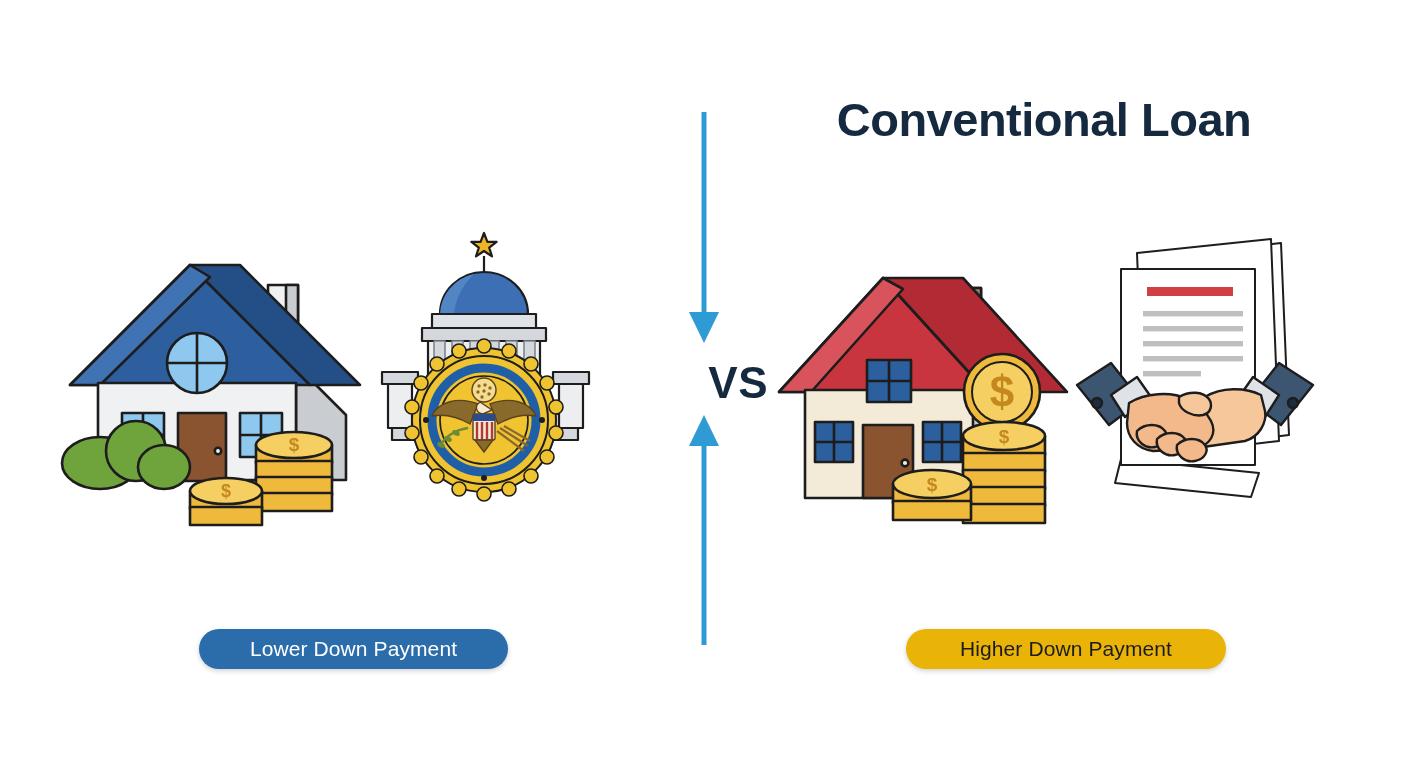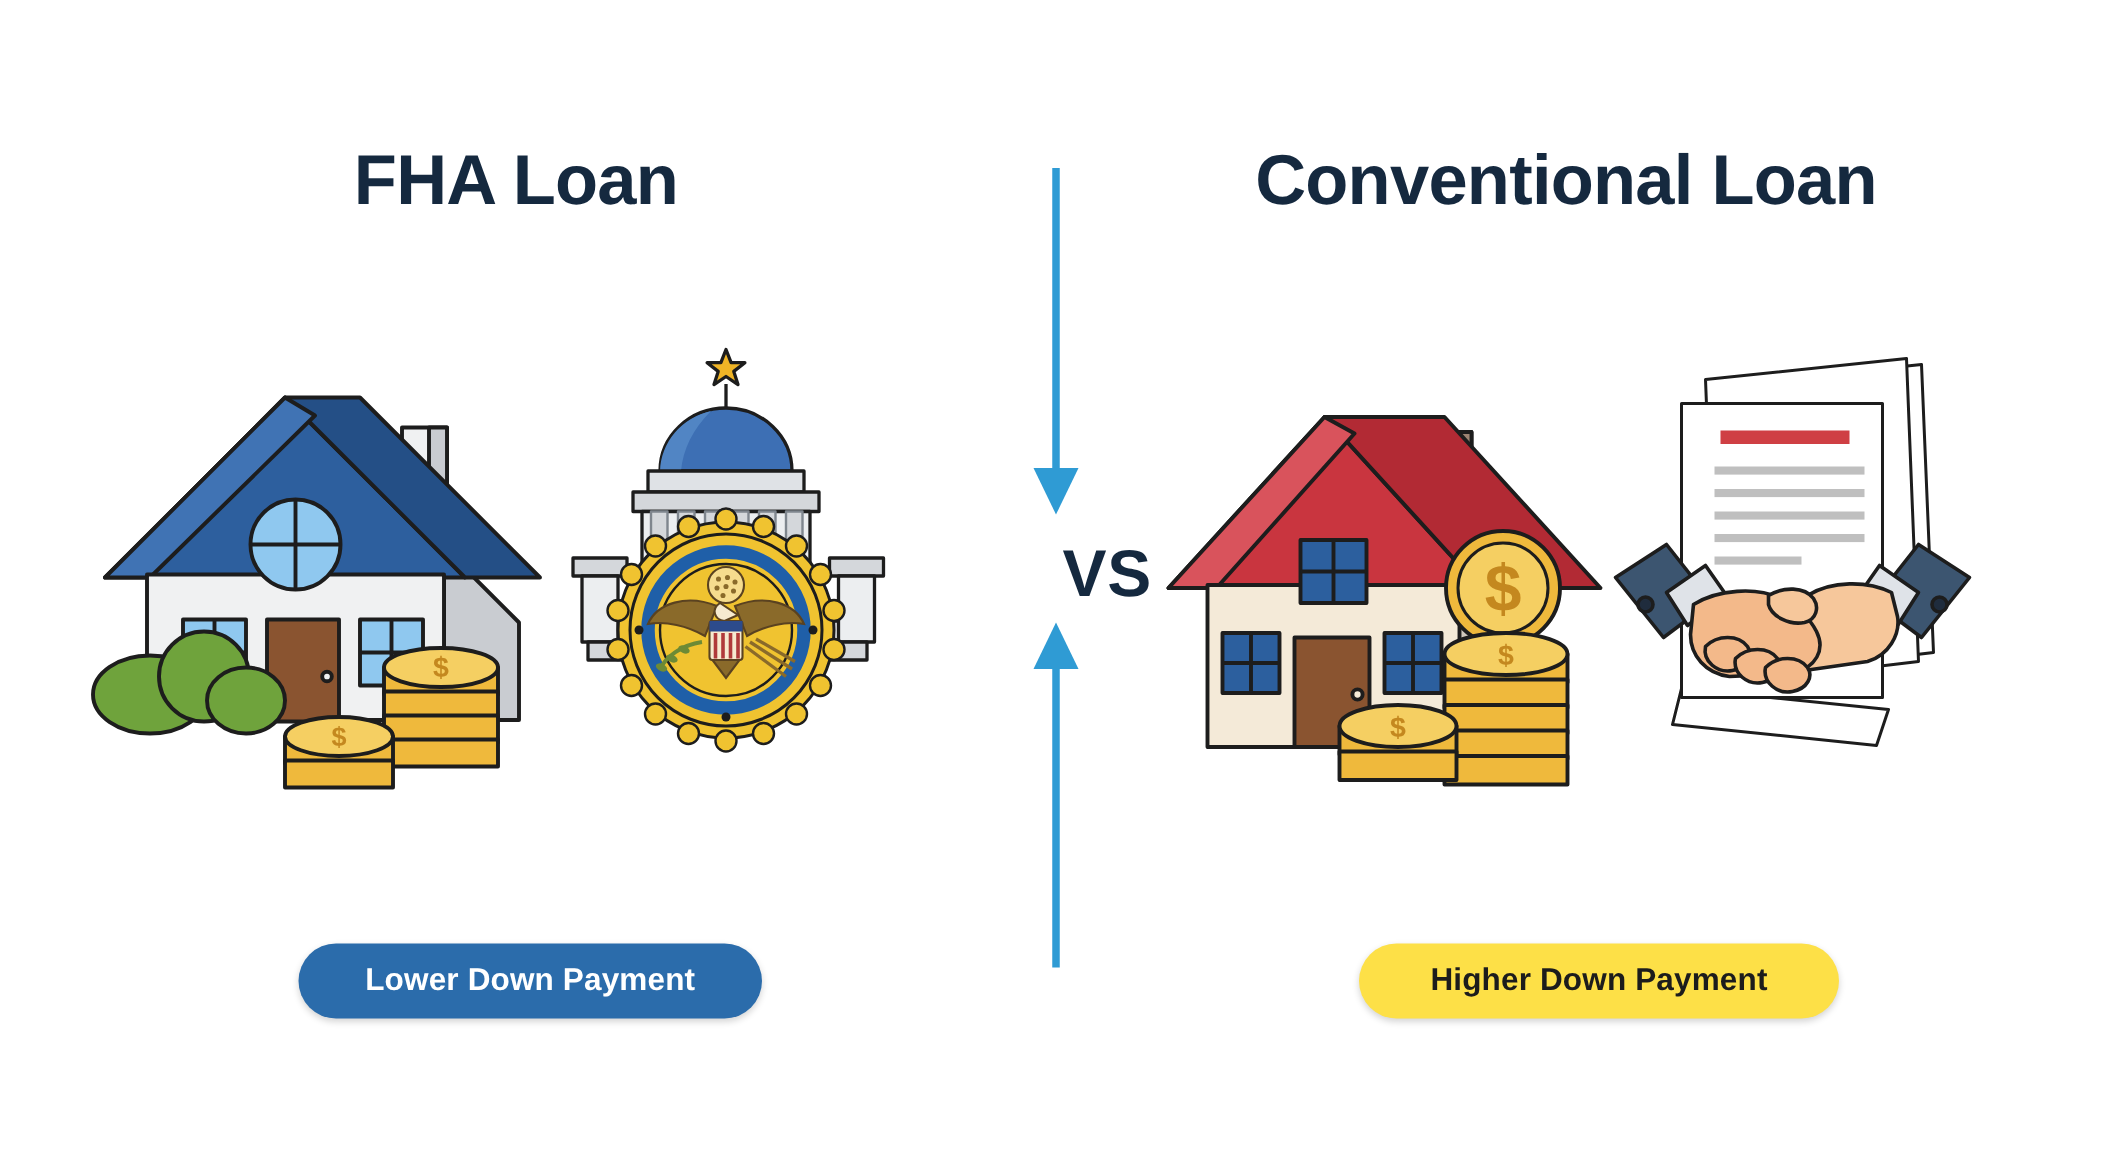--- a/index.html
+++ b/index.html
@@ -49,55 +49,54 @@
     position: absolute;
     left: 672px;
     top: 100px;
     width: 64px;
     height: 560px;
   }
 
   
   .pill {
     position: absolute;
-    height: 50px;
+    height: 40px;
     border-radius: 25px;
     display: flex;
     align-items: center;
     justify-content: center;
     font-size: 21px;
-    font-weight: bold;
+    font-weight: normal;
     letter-spacing: 0.1px;
     box-shadow: 0 2px 5px rgba(0,0,0,0.18);
     white-space: nowrap;
   }
   #pill-fha {
     left: 199px; top: 629px; width: 309px;
     background: #2b6cab;
     color: #ffffff;
   }
   #pill-conv {
     left: 906px; top: 629px; width: 320px;
-    background: #fde047;
+    background: #eab308;
     color: #1c1c1c;
   }
 
   
   .illus { position: absolute; }
   #illus-fha-house   { left: 60px;  top: 255px; width: 350px; height: 290px; }
   #illus-fha-govt    { left: 378px; top: 222px; width: 215px; height: 300px; }
   #illus-conv-house  { left: 775px; top: 270px; width: 310px; height: 275px; }
   #illus-conv-deal   { left: 1075px; top: 235px; width: 240px; height: 290px; }
 </style>
 </head>
 <body>
 
 <div class="stage">
 
-  <div class="title" id="title-fha">FHA Loan</div>
 
   <div class="title" id="title-conv">Conventional Loan</div>
 
   <div class="illus" id="illus-fha-house">
     <svg viewBox="0 0 350 290" width="350" height="290">
       <g stroke="#1d1d1d" stroke-width="2.6" stroke-linejoin="round">
 
         <rect x="208" y="30" width="30" height="70" fill="#f0f1f2"></rect>
         <rect x="226" y="30" width="12" height="70" fill="#c9ccd1"></rect>
 

